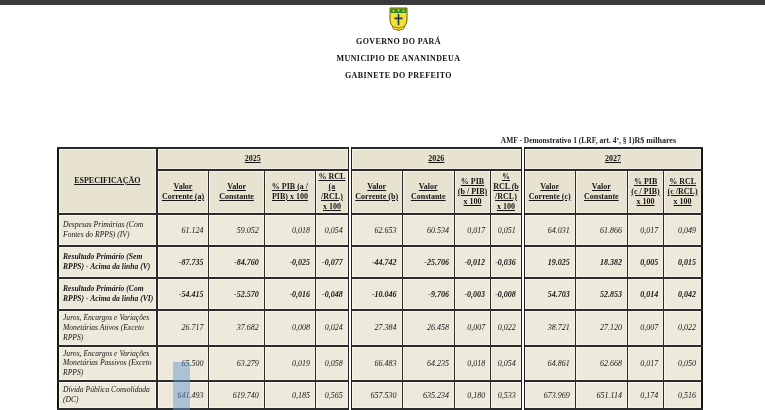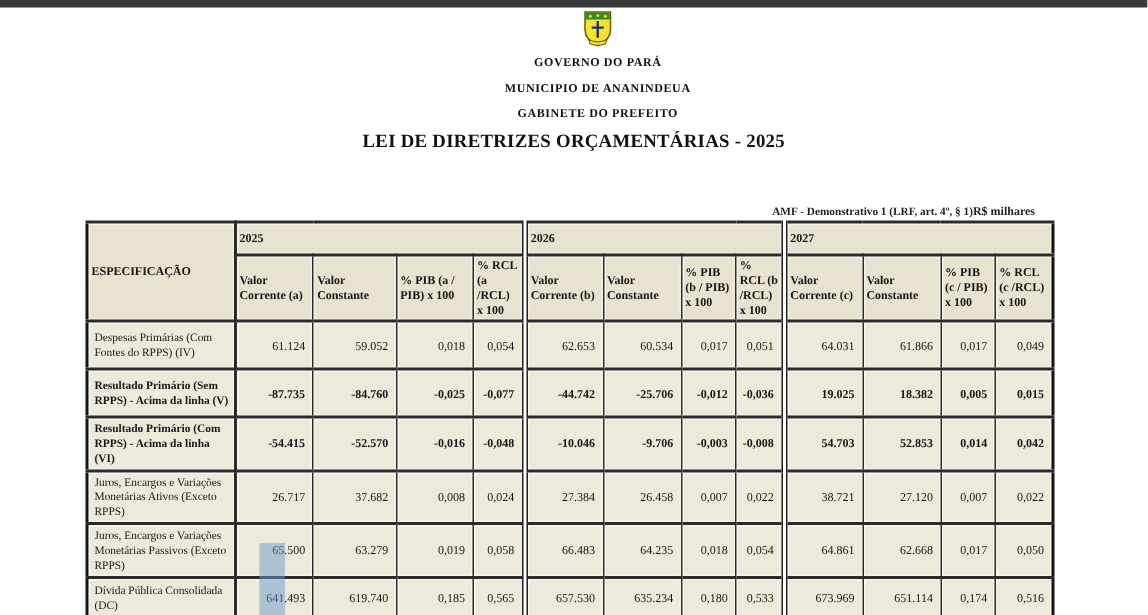--- a/index.html
+++ b/index.html
@@ -24,42 +24,42 @@
   .titles { position:absolute; top:84px; left:0; width:765px; text-align:center; }
   .doc-title {
     font-size:12.5px; font-weight:bold; letter-spacing:0.2px;
     line-height:20px; color:#111;
   }
   .note-row {
     position:absolute; top:136px; left:57px; width:646px;
     display:flex; justify-content:flex-end;
     font-size:7.5px; font-weight:bold; color:#222;
   }
-  .note-right { margin-right:13px; font-size:8px; }
+  .note-right { margin-right:27px; font-size:8px; }
   .doc-table {
     position:absolute; top:147px; left:57px; width:646px;
     border-collapse:collapse; table-layout:fixed;
     border:2px solid #141414;
   }
   .doc-table th, .doc-table td {
     border:1px solid #2b2b2b;
     border-top-width:2px; border-bottom-width:2px;
     background:#eeeadb;
     box-shadow: inset 1px 1px 0 rgba(255,255,255,.55), inset -1px -1px 0 rgba(255,255,255,.35);
     vertical-align:middle; padding:0;
     overflow:hidden;
   }
   .doc-table thead th {
     background:#e8e3d0; font-weight:bold; font-size:8px;
-    line-height:1.25; padding:1px 2px; text-align:left;
+    line-height:1.25; padding:1px 2px; text-align:center;text-decoration:underline;
   }
   th.year-header { font-size:9px; height:18px; }
   th.spec-header { font-size:8.5px; border-right-width:2px; }
   tr.subhead { height:43px; }
-  tbody tr { height:32px; }
+  tbody tr { height:32px;font-style:italic; }
   tbody tr.last-row { height:28px; }
   td.row-label {
     text-align:left; font-size:7.6px; line-height:1.3;
     padding:2px 2px 2px 4px; border-right-width:2px;
   }
   td.val { text-align:right; font-size:8px; padding-right:5px; }
   tr.bold td { font-weight:bold; }
   .group-start { border-left:4px double #1f1f1f !important; }
   .selection-highlight {
     position:absolute; left:173px; top:362px; width:17px; height:48px;
@@ -80,21 +80,20 @@
     <circle cx="14.5" cy="3.8" r="1" fill="#f5e034"></circle>
     <path d="M8.7 7 h1.6 v3.6 h3.2 v1.6 h-3.2 v6 h-1.6 v-6 h-3.2 v-1.6 h3.2 z" fill="#1d3557"></path>
     <path d="M3.5 19.5 q6 2.8 12 0 l-0.8 2.6 q-5.2 2.2 -10.4 0 z" fill="#f5e034" stroke="#6a5d00" stroke-width="0.7"></path>
   </svg>
   <p class="org-line">GOVERNO DO PARÁ</p>
   <p class="org-line">MUNICIPIO DE ANANINDEUA</p>
   <p class="org-line">GABINETE DO PREFEITO</p>
 </div>
 
 <div class="titles">
-  <div class="doc-title">LEI DE DIRETRIZES ORÇAMENTÁRIAS - 2025</div>
 </div>
 
 <div class="note-row">
   <span>AMF - Demonstrativo 1 (LRF, art. 4º, § 1)</span>
   <span class="note-right">R$ milhares</span>
 </div>
 
 <table class="doc-table">
   <colgroup>
     <col style="width:98px">

